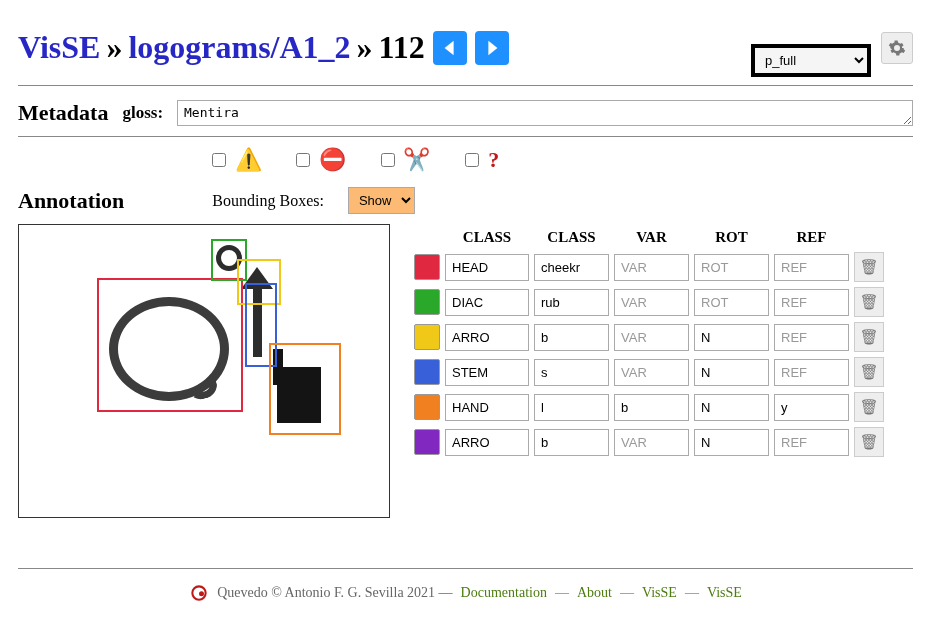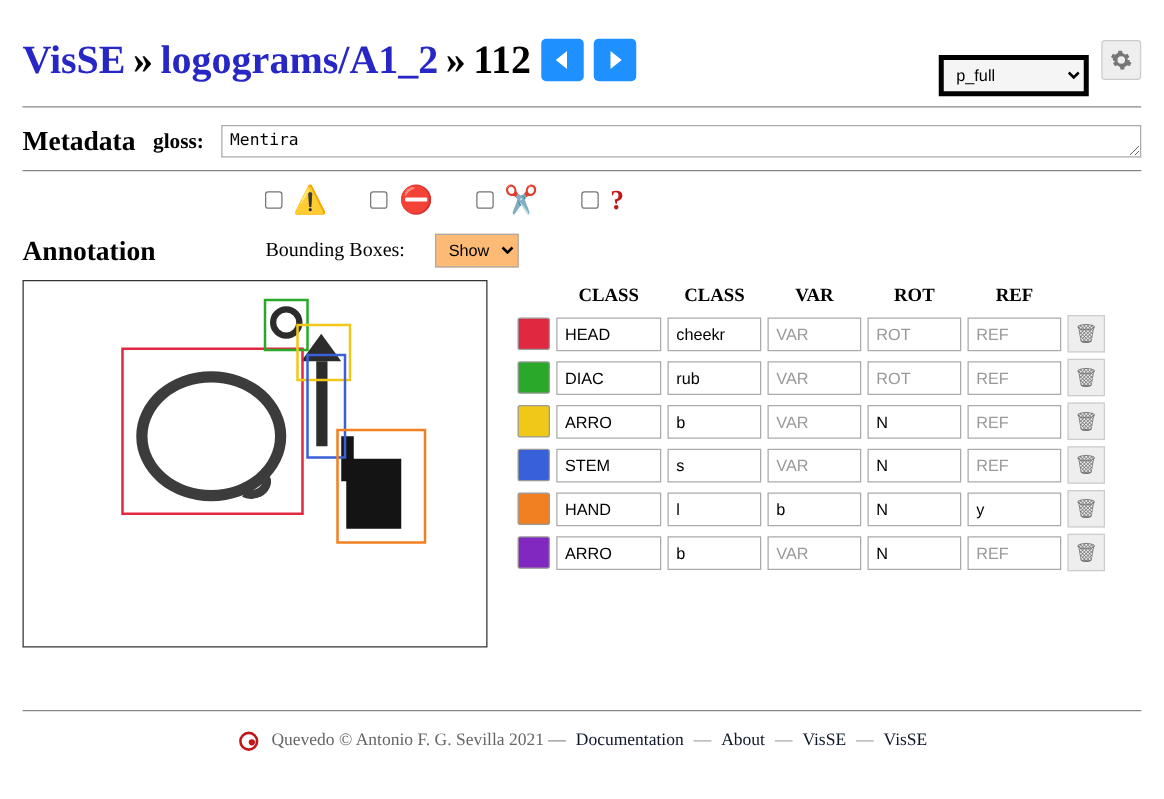--- a/index.html
+++ b/index.html
@@ -203,21 +203,21 @@
     color: #666;
     display: flex;
     align-items: center;
     gap: 8px;
     justify-content: center;
   }
   .footer .logo {
     width: 20px; height: 20px;
     color: #c01818;
   }
-  .footer a { color: #0f172a; text-decoration: none; }
+  .footer a { color: #4d7c0f; text-decoration: none; }
   .sep { color: #888; }
 </style>
 </head>
 <body>
 
 <div class="container">
 
   <div class="header-row">
     <div class="breadcrumb">
       <a class="bc-link">VisSE</a>

